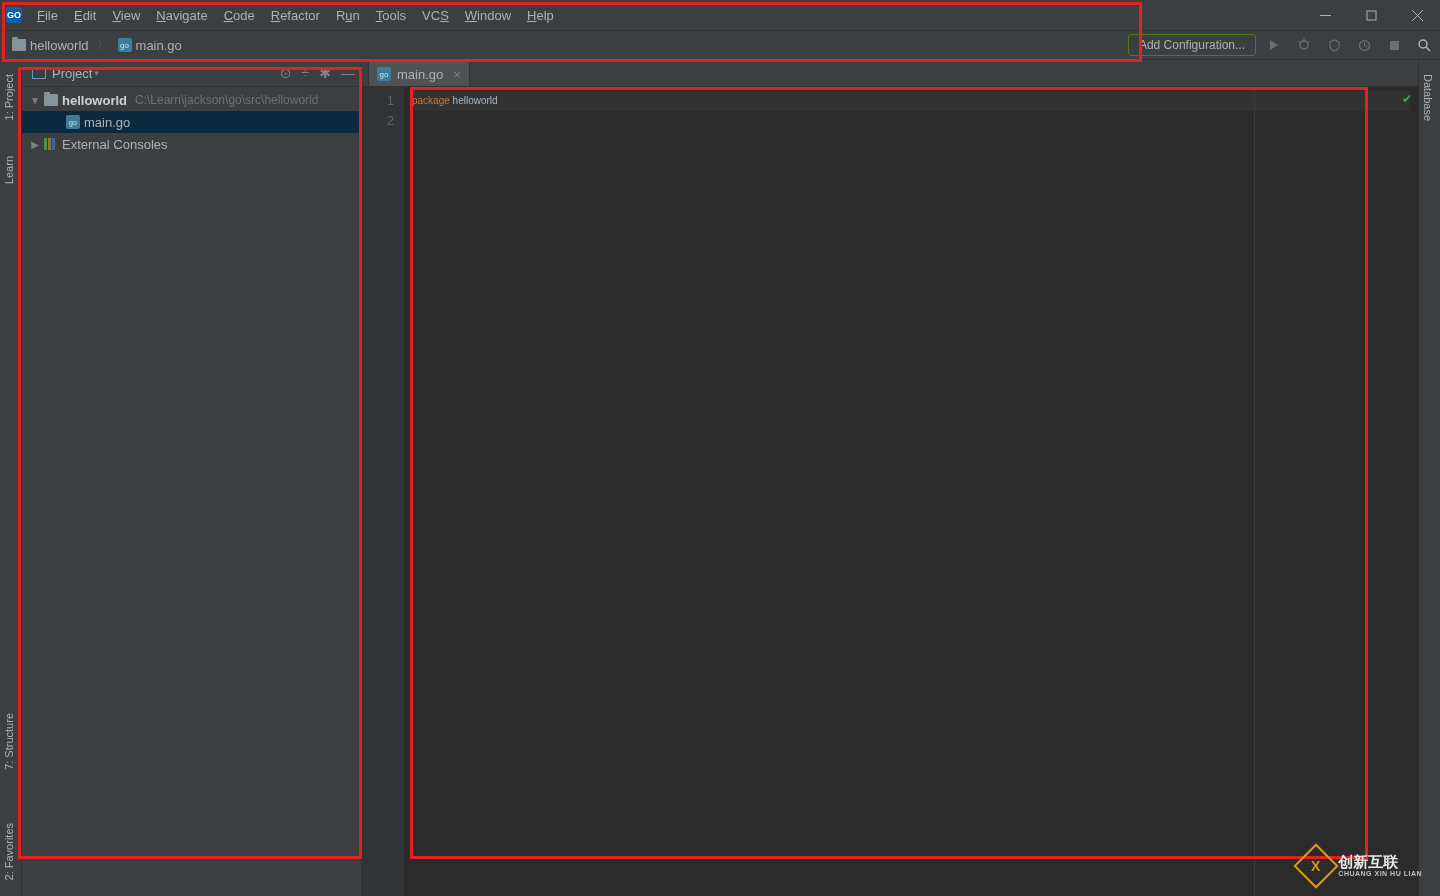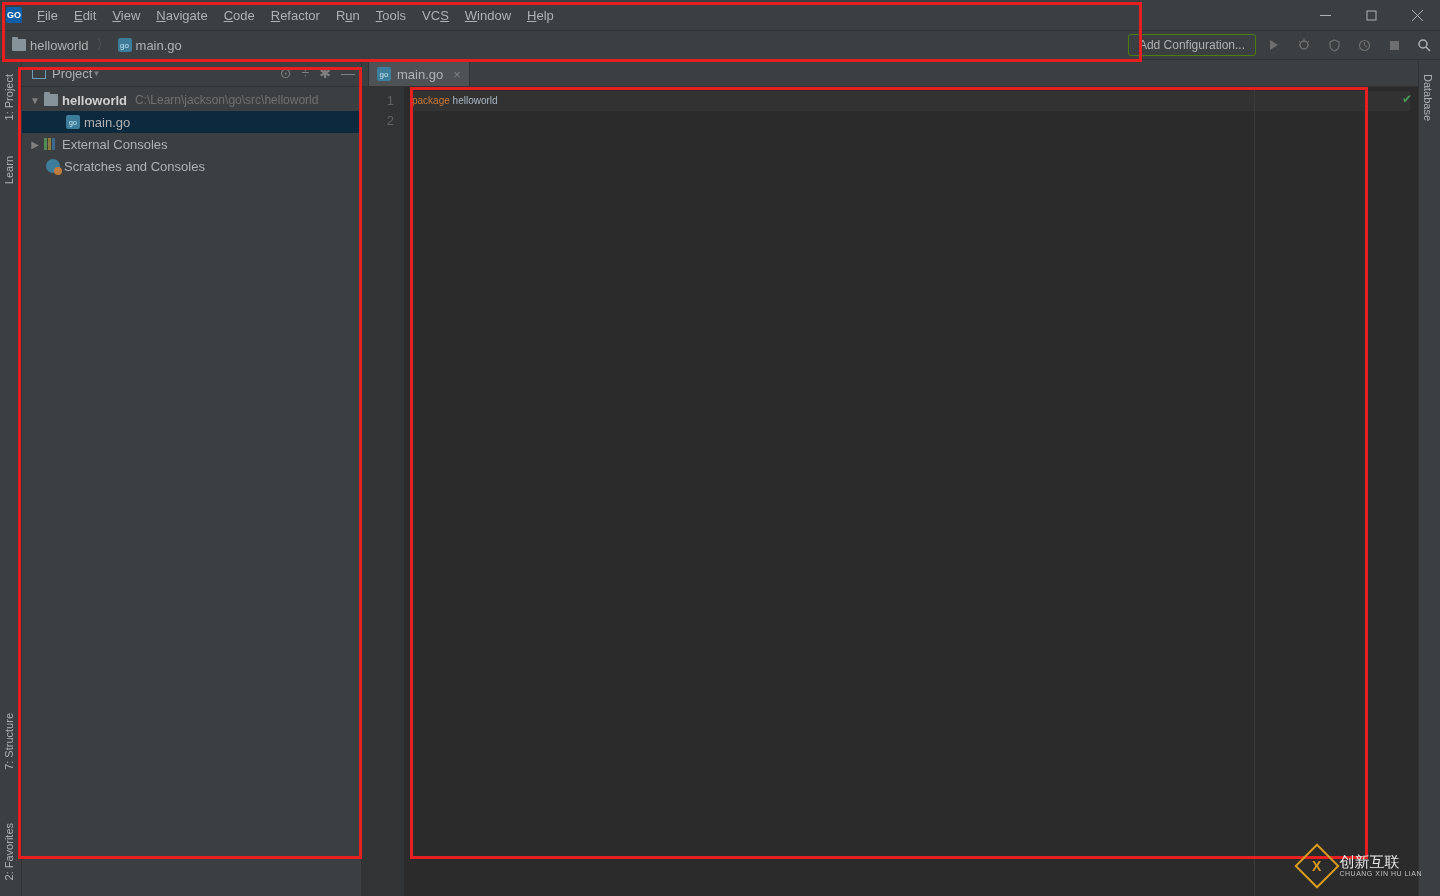--- a/index.html
+++ b/index.html
@@ -82,21 +82,21 @@
 
 .red-box { position: absolute; border: 3px solid #e62020; pointer-events: none; z-index: 50; }
 .rb1 { left: 2px; top: 2px; width: 1140px; height: 60px; }
 .rb2 { left: 18px; top: 67px; width: 344px; height: 792px; }
 .rb3 { left: 410px; top: 87px; width: 958px; height: 772px; }
 
 
 .watermark { position: absolute; right: 18px; bottom: 14px; display: flex; align-items: center; gap: 6px; z-index: 60; }
 .wm-badge { width: 32px; height: 32px; border: 2px solid #d89a1e; transform: rotate(45deg); display: flex; align-items: center; justify-content: center; color: #d89a1e; font-weight: bold; font-size: 14px; }
 .wm-badge span { transform: rotate(-45deg); }
-.wm-text { color: #e8e8e8; font-size: 15px; font-weight: 400; line-height: 1.1; }
+.wm-text { color: #e8e8e8; font-size: 15px; font-weight: 700; line-height: 1.1; }
 .wm-text small { display: block; font-size: 7px; letter-spacing: 0.5px; color: #c0c0c0; }
 </style>
 </head>
 <body>
 
 <div class="titlebar">
   <div class="app-icon">GO</div>
   <div class="menu-list">
     <div class="menu-item"><u>F</u>ile</div>
     <div class="menu-item"><u>E</u>dit</div>
@@ -215,24 +215,20 @@
       </div>
       <div class="tree-row">
         <span class="tree-arrow">▶</span>
         <span class="tree-lib-icon">
             <span></span>
             <span></span>
             <span></span>
           </span>
         <span class="tree-label">External Consoles</span>
       </div>
-      <div class="tree-row" style="padding-left:24px;">
-        <span class="tree-scratch-icon"></span>
-        <span class="tree-label">Scratches and Consoles</span>
-      </div>
     </div>
   </div>
 
   <div class="editor-area">
     <div class="tabs-bar">
       <div class="tab active">
         <span class="bc-go-icon">go</span>
         <span>main.go</span>
         <span class="tab-close">×</span>
       </div>

